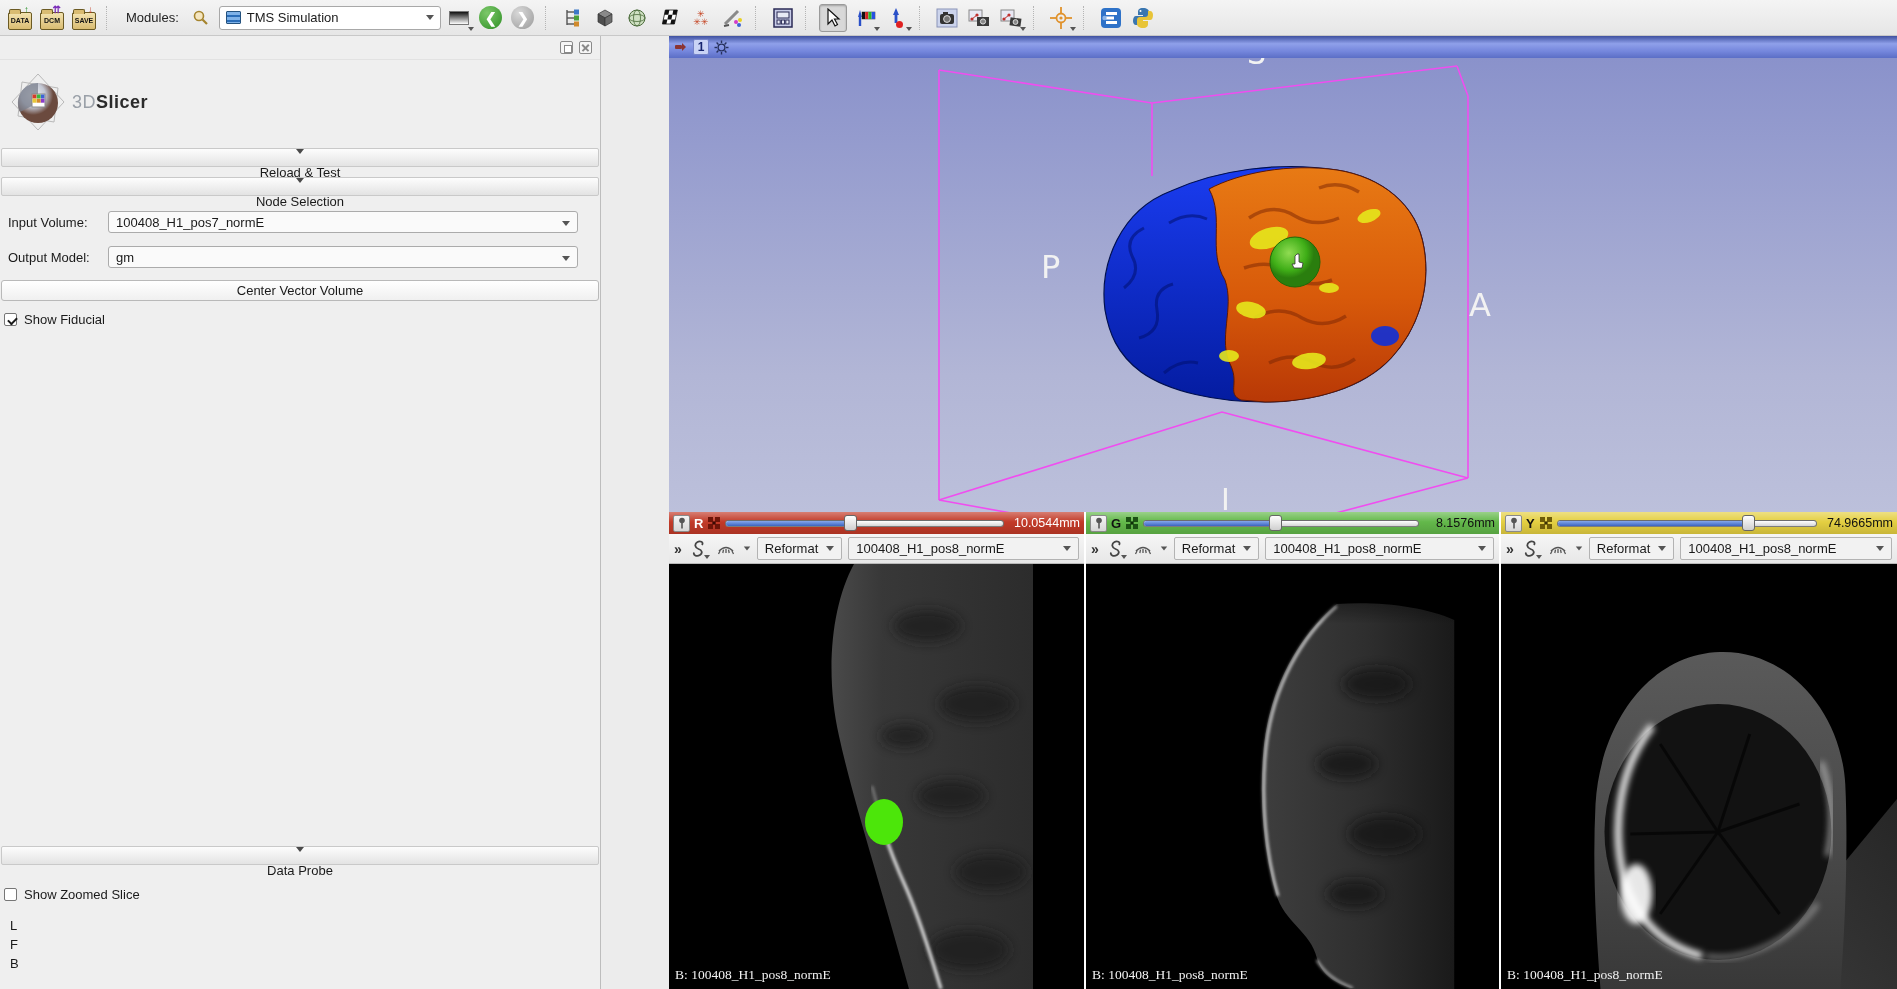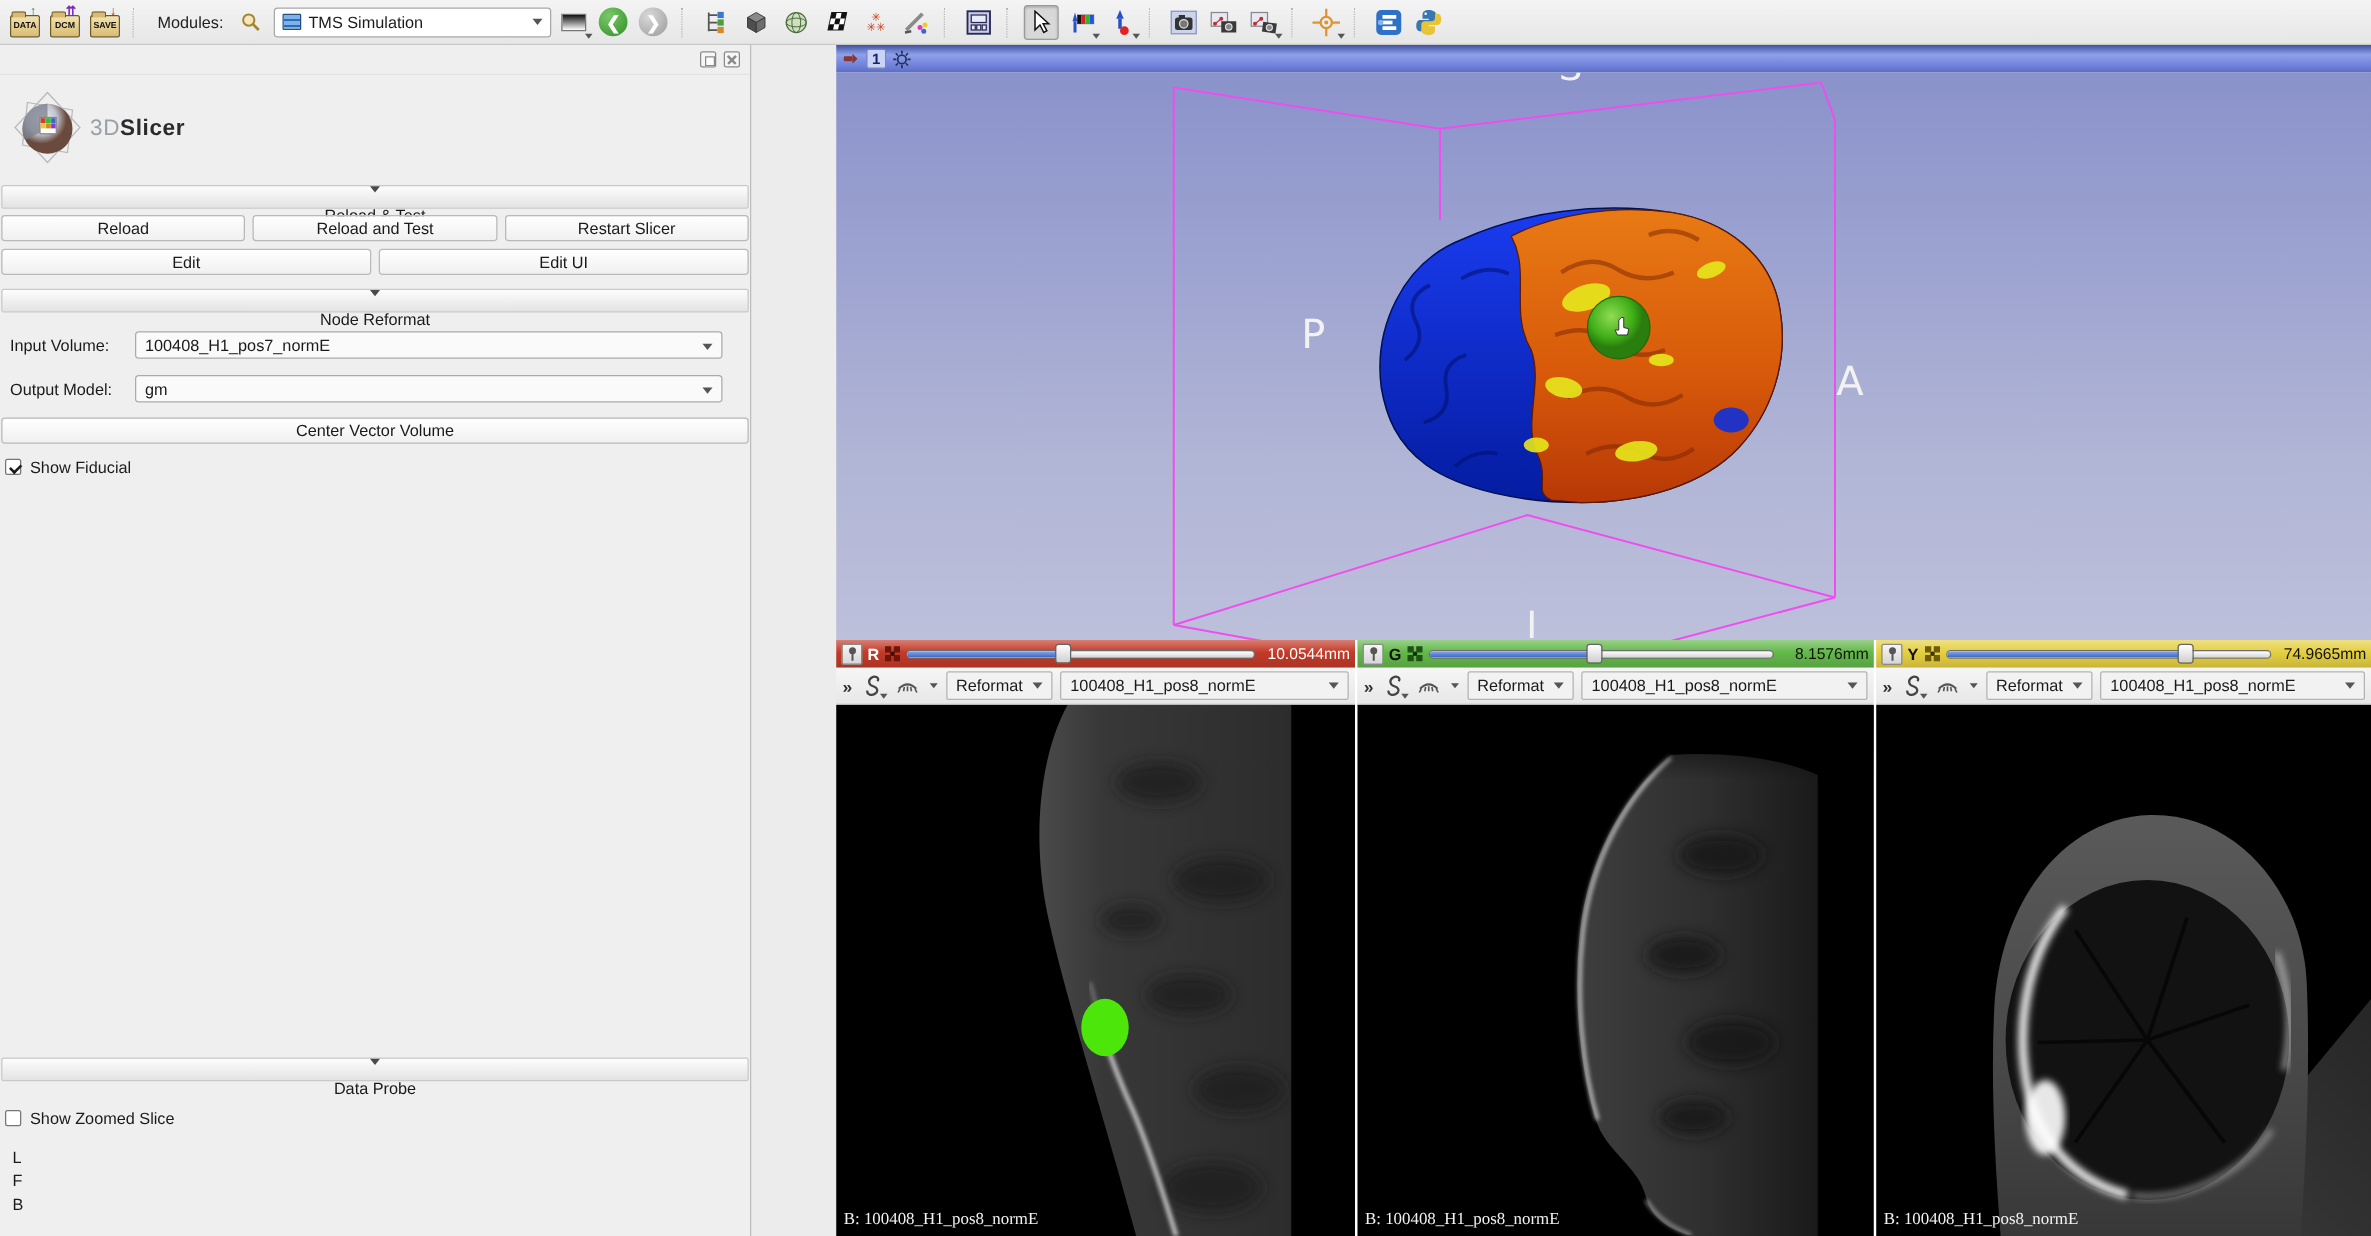--- a/index.html
+++ b/index.html
@@ -347,43 +347,24 @@
     </div>
     <div class="brand">
       <span class="b1">3D</span><span class="b2">Slicer</span>
     </div>
   </div>
 
   <div class="section-header">
     <span class="tri"></span>
     <span>Reload &amp; Test</span>
   </div>
-  <div class="btn-row">
-    <div class="qbtn">
-        <span>Reload</span>
-      </div>
-    <div class="qbtn">
-        <span>Reload and Test</span>
-      </div>
-    <div class="qbtn">
-        <span>Restart Slicer</span>
-      </div>
-  </div>
-  <div class="btn-row">
-    <div class="qbtn">
-        <span>Edit</span>
-      </div>
-    <div class="qbtn">
-        <span>Edit UI</span>
-      </div>
-  </div>
 
   <div class="section-header" style="margin-top:8px">
     <span class="tri"></span>
-    <span>Node Reformat</span>
+    <span>Node Selection</span>
   </div>
   <div class="form-row">
     <label>Input Volume:</label>
     <div class="combo-box">
       <span>100408_H1_pos7_normE</span>
         <span class="arr"></span>
     </div>
   </div>
   <div class="form-row">
     <label>Output Model:</label>

